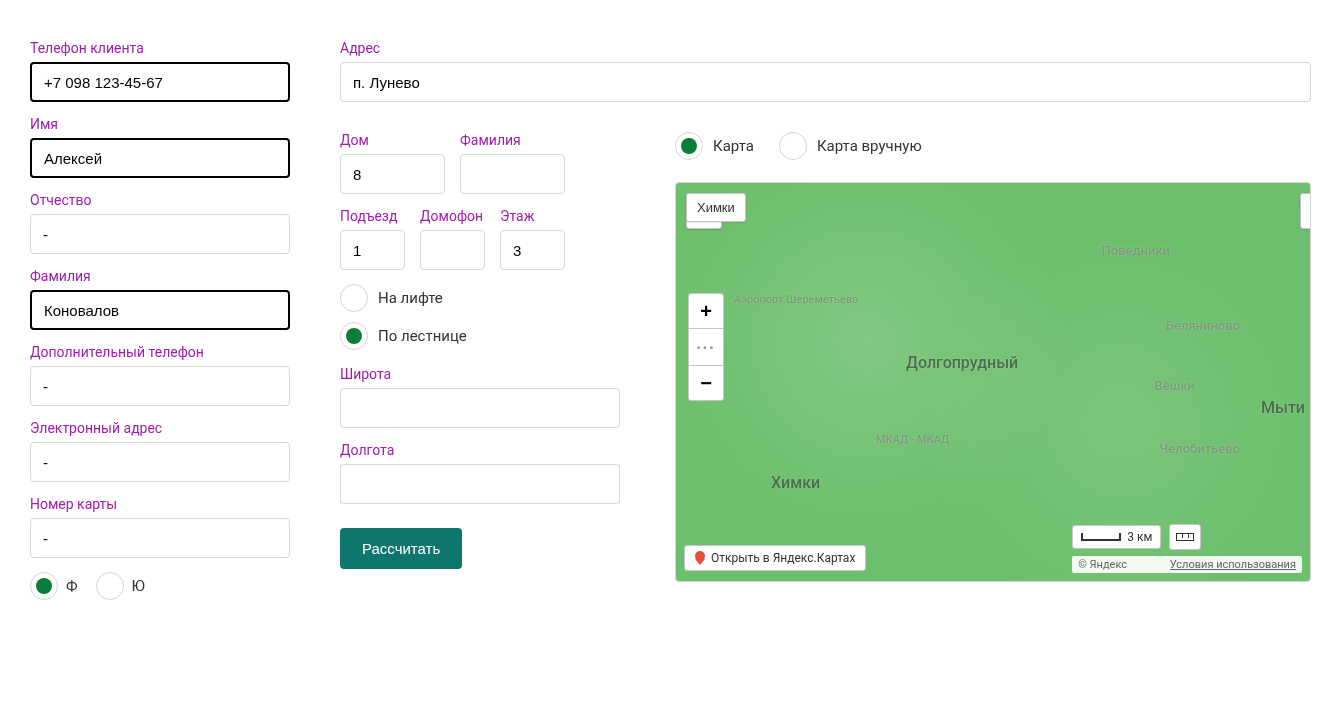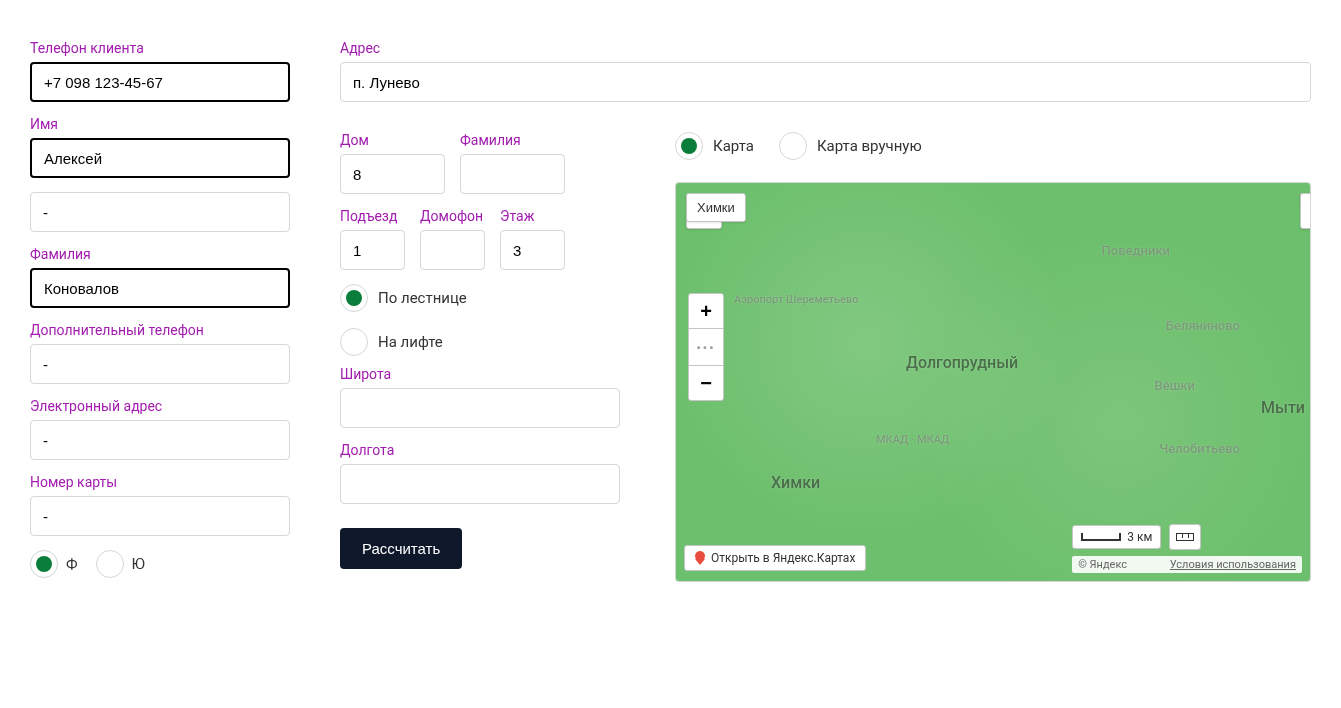--- a/index.html
+++ b/index.html
@@ -41,21 +41,21 @@
   display: inline-flex; align-items: center; justify-content: center;
   cursor: pointer;
 }
 .radio-circle.selected::after {
   content: ""; width: 16px; height: 16px; border-radius: 50%;
   background: #0a7d3a;
 }
 .radio-label { font-size: 15px; color: #333; }
 .btn-calc {
   margin-top: 10px;
-  background: #0f172a;
+  background: #0f766e;
   color: #fff;
   border: none;
   border-radius: 4px;
   padding: 12px 22px;
   font-size: 15px;
   cursor: pointer;
 }
 .address-row { margin-bottom: 30px; }
 .address-input { width: 100%; }
 .mid-lower { display: flex; gap: 55px; }
@@ -165,20 +165,21 @@
   <div class="col-left">
     <div class="field">
       <label class="label">Телефон клиента</label>
       <input class="input strong-border" value="+7 098 123-45-67" style="">
     </div>
     <div class="field">
       <label class="label">Имя</label>
       <input class="input strong-border" value="Алексей" style="">
     </div>
     <div class="field">
+      <label class="label">Отчество</label>
       <input class="input" value="-" style="">
     </div>
     <div class="field">
       <label class="label">Фамилия</label>
       <input class="input strong-border" value="Коновалов" style="">
     </div>
     <div class="field">
       <label class="label">Дополнительный телефон</label>
       <input class="input" value="-" style="">
     </div>
@@ -228,27 +229,27 @@
           </div>
           <div class="field w-small">
             <label class="label">Домофон</label>
             <input class="input" value="" style="">
           </div>
           <div class="field w-small">
             <label class="label">Этаж</label>
             <input class="input" value="3" style="">
           </div>
         </div>
+        <div class="radio-row">
+          <span class="radio-circle"></span>
+          <span class="radio-label">На лифте</span>
+        </div>
         <div class="radio-row" style="margin-bottom:16px;">
           <span class="radio-circle selected"></span>
           <span class="radio-label">По лестнице</span>
-        </div>
-        <div class="radio-row">
-          <span class="radio-circle"></span>
-          <span class="radio-label">На лифте</span>
         </div>
         <div class="field">
           <label class="label">Широта</label>
           <input class="input" value="" style="">
         </div>
         <div class="field">
           <label class="label">Долгота</label>
           <input class="input" value="" style="">
         </div>
         <button class="btn-calc">Рассчитать</button>

